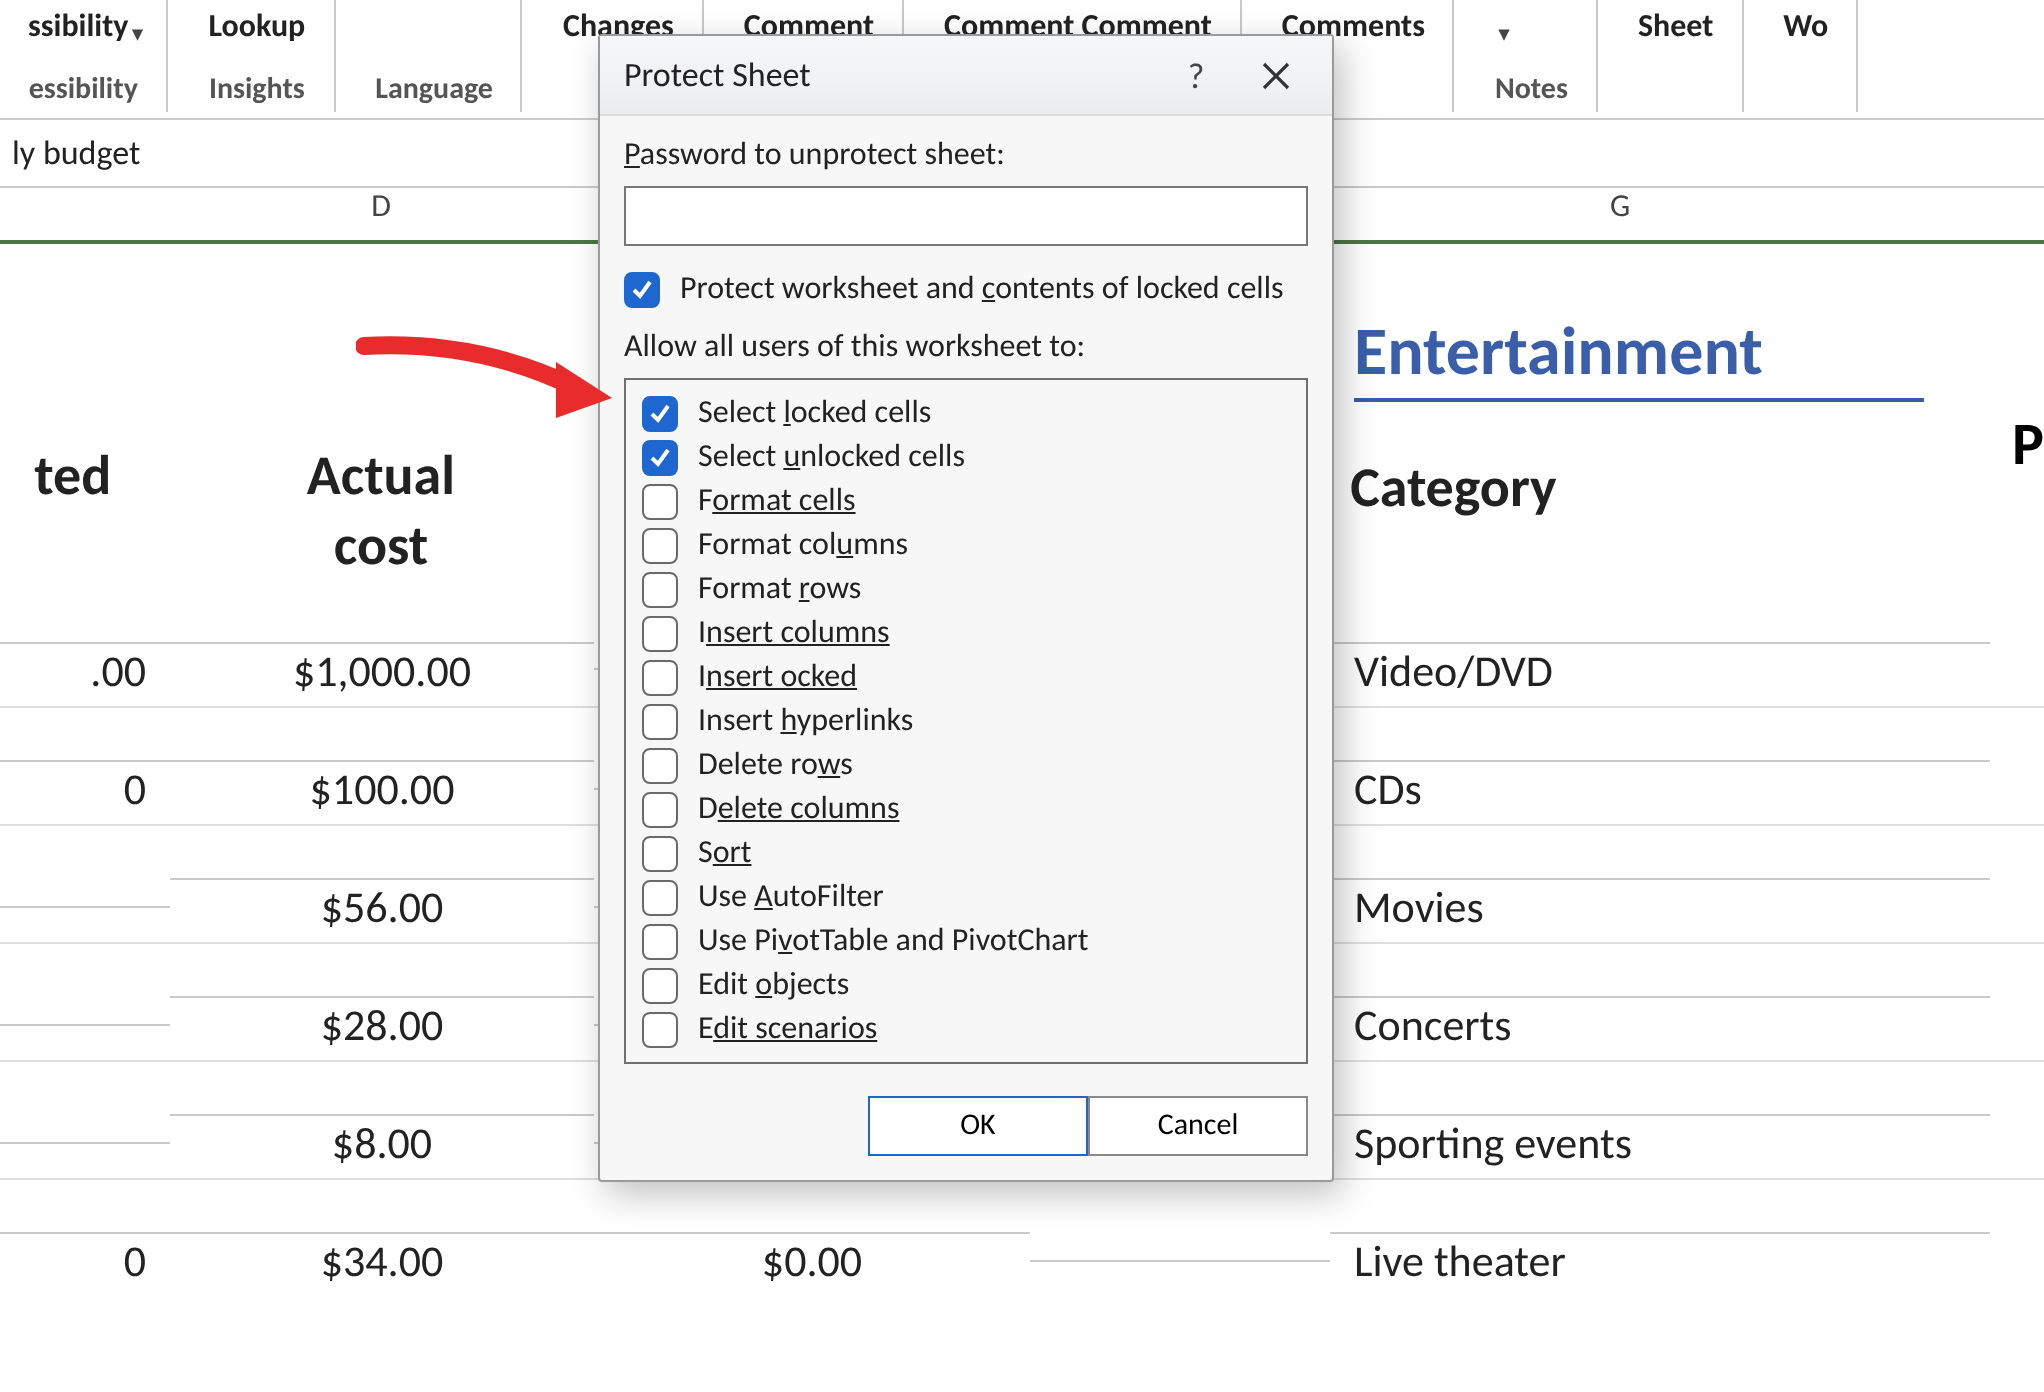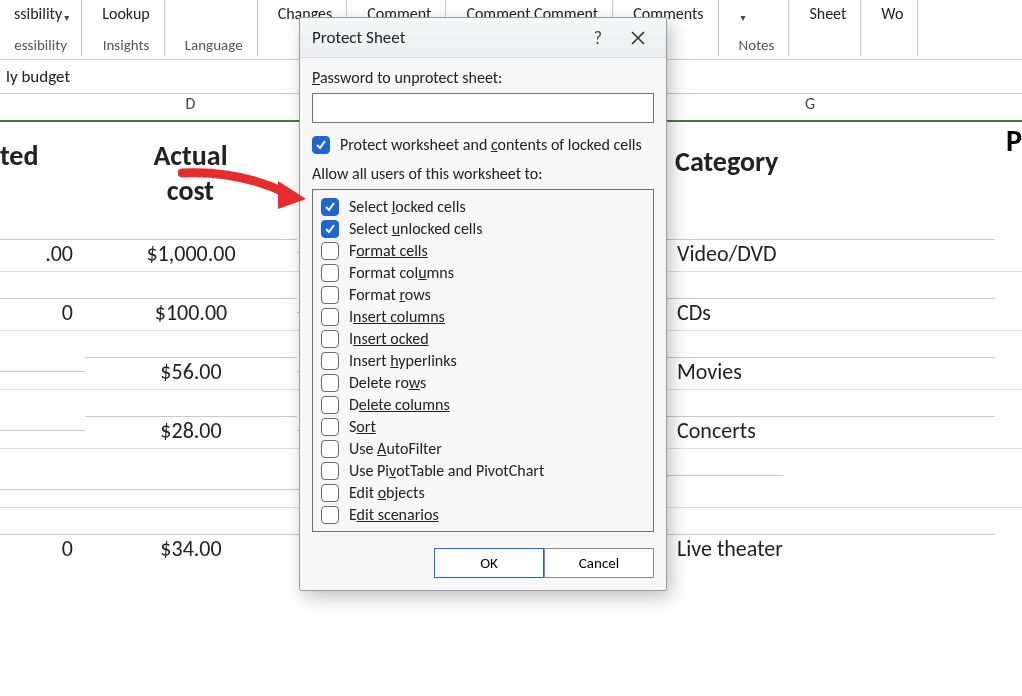--- a/index.html
+++ b/index.html
@@ -13,21 +13,21 @@
   .ribbon {
     height:60px; display:flex; align-items:flex-start;
     border-bottom:1px solid #cccccc;
     gap:6px; padding:0px 0px 0 0;
     color:#444;
   }
   .ribbon-group {
     border-right:1px solid #c9c9c9;
     padding:4px 14px 2px 14px;
     height:56px;
-    display:flex; flex-direction:column; justify-content:space-between;
+    display:flex; flex-direction:column; justify-content:space-between;font-weight:bold;
   }
   .ribbon-top { font-size:16px; white-space:nowrap; color:#222; line-height:1.2;}
   .ribbon-bottom { font-size:15px; color:#555; text-align:center; }
   .chevdown { font-size:10px; position:relative; top:2px; left:2px; color:#444;}
   
   .name-row {
     height:34px; display:flex; align-items:center;
     border-bottom:1px solid #c9c9c9; padding-left:6px;
     font-size:17px; color:#222;
   }
@@ -178,23 +178,32 @@
 <div class="colhdr-row">
   <div class="colhdr colC"></div>
   <div class="colhdr colD">D</div>
   <div class="colhdr colE"></div>
   <div class="colhdr colF"></div>
   <div class="colhdr colG" style="text-align:left;padding-left:140px;">G</div>
 </div>
 
 <div class="grid">
 
+  <div class="row big-header-row" style="border-top:none;">
+    <div class="colC"></div>
+    <div class="colD"></div>
+    <div class="colE"></div>
+    <div class="colF"></div>
+    <div class="colG section-title">
+      <span class="blue-underline" style="display:inline-block;min-width:285px;">Entertainment</span>
+    </div>
+  </div>
 
   <div class="row subheader-row" style="border-top:none;">
-    <div class="colC cat-header" style="text-align:left;">
+    <div class="colC cat-header" style="text-align:center;">
       <span>ted</span><br>
       <span></span>
     </div>
     <div class="colD cat-header">
       <span>Actual</span><br>
       <span>cost</span>
     </div>
     <div class="colE"></div>
     <div class="colF"></div>
     <div class="colG cat-header">Category</div>
@@ -225,20 +234,21 @@
       </div>
       <div class="row">
         <div class="colC val tcell"></div>
         <div class="colD val tcell">$28.00</div>
         <div class="colE val tcell"></div>
         <div class="colF val tcell"></div>
         <div class="colG val tcell">Concerts</div>
       </div>
       <div class="row">
         <div class="colC val tcell"></div>
+        <div class="colD val tcell">$8.00</div>
         <div class="colE val tcell"></div>
         <div class="colF val tcell"></div>
         <div class="colG val tcell">Sporting events</div>
       </div>
       <div class="row">
         <div class="colC val tcell">0</div>
         <div class="colD val tcell">$34.00</div>
         <div class="colE val tcell">$0.00</div>
         <div class="colF val tcell"></div>
         <div class="colG val tcell">Live theater</div>

